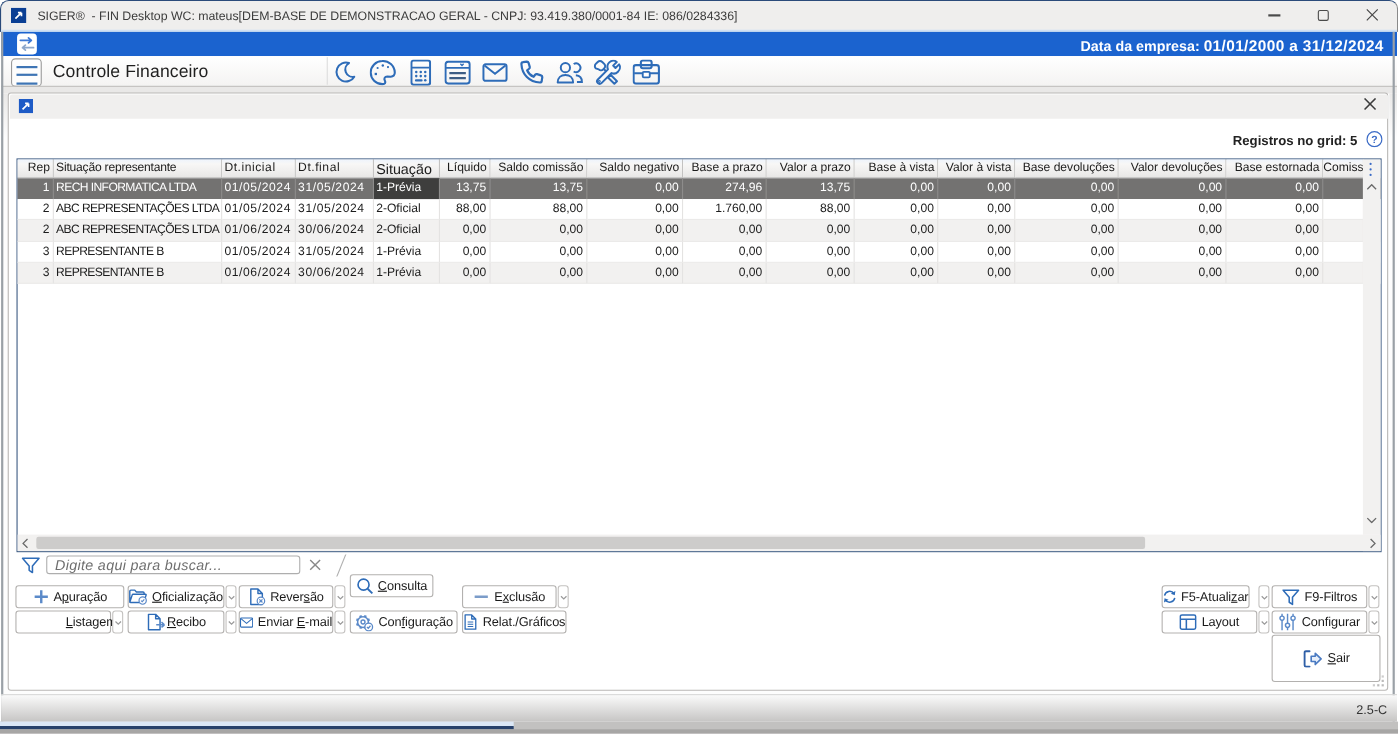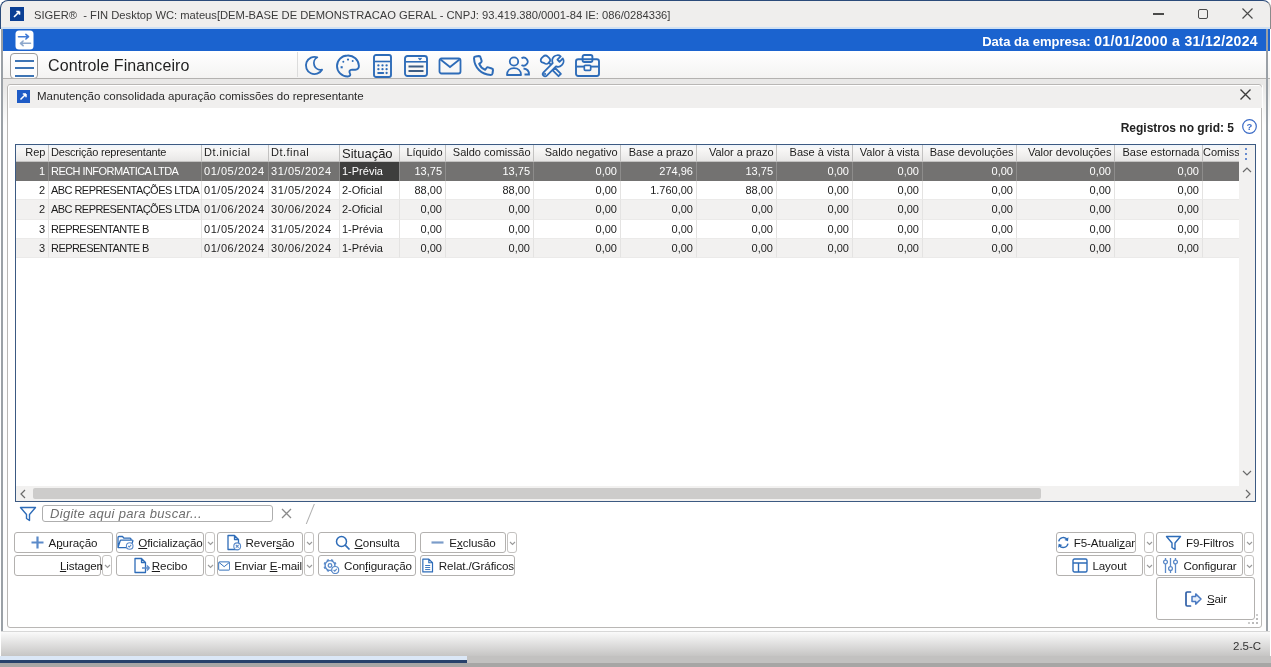--- a/index.html
+++ b/index.html
@@ -110,36 +110,35 @@
     <div class="abs" style="left:1px;top:29px;width:2px;height:627px;background:#9aa0a6;"></div>
     <div class="abs" style="left:1266px;top:29px;width:2px;height:627px;background:#9aa0a6;"></div>
 
   <div class="abs" id="inner" style="left:7px;top:84px;width:1255px;height:544px;background:#fff;border:1px solid #b9b7b5;border-radius:3px;">
 
     <div class="abs" style="left:1px;top:1px;width:1253px;height:22px;background:#f0efee;border-radius:2px 2px 0 0;"></div>
     <svg class="abs" style="left:9px;top:5px;" width="13" height="13" viewBox="0 0 13 13">
       <rect width="13" height="13" fill="#1e5bc6"></rect>
       <path d="M3.5 9.5 L9 4 M9 4 L5.8 4 M9 4 L9 7.2" stroke="#fff" stroke-width="1.5" fill="none"></path>
     </svg>
-    <div class="abs" style="left:29px;top:5px;font-size:11.5px;color:#2a2a2a;">Manutenção consolidada apuração comissões do representante</div>
     <svg class="abs" style="left:1232px;top:4px;" width="11" height="11" viewBox="0 0 11 11">
       <path d="M0.5 0.5 L10.5 10.5 M10.5 0.5 L0.5 10.5" stroke="#3c3c3c" stroke-width="1.4"></path>
     </svg>
 
     <div class="abs" style="left:0;top:36px;width:1226px;text-align:right;font-size:12px;font-weight:bold;color:#222;">Registros no grid: 5</div>
     <svg class="abs" style="left:1234px;top:34px;" width="15" height="15" viewBox="0 0 15 15">
       <circle cx="7.5" cy="7.5" r="6.8" fill="none" stroke="#3b6bc6" stroke-width="1.2"></circle>
       <text x="7.5" y="11" text-anchor="middle" font-size="9.5" font-weight="bold" fill="#3b6bc6" font-family="Liberation Sans">?</text>
     </svg>
 
     <div class="abs" id="grid" style="left:7px;top:59px;width:1241px;height:358px;border:1px solid #3c5a82;background:#fff;">
       <div id="gridtable">
           <div style="display:flex;height:17px;">
             <div style="width:33px;flex:none;background:linear-gradient(#eef4fc 0%,#f8f7f6 25%,#f1f0ef 60%,#e8e7e6 100%);border-right:1px solid #c3c2c1;border-bottom:1px solid #c3c2c1;font-size:11px;letter-spacing:0px;color:#1c1c1c;text-align:right;padding:1px 2.5px 0 0;overflow:hidden;white-space:nowrap;">Rep</div>
-            <div style="width:153px;flex:none;background:linear-gradient(#eef4fc 0%,#f8f7f6 25%,#f1f0ef 60%,#e8e7e6 100%);border-right:1px solid #c3c2c1;border-bottom:1px solid #c3c2c1;font-size:11px;letter-spacing:-0.2px;color:#1c1c1c;text-align:left;padding:1px 0 0 2px;overflow:hidden;white-space:nowrap;">Descrição representante</div>
+            <div style="width:153px;flex:none;background:linear-gradient(#eef4fc 0%,#f8f7f6 25%,#f1f0ef 60%,#e8e7e6 100%);border-right:1px solid #c3c2c1;border-bottom:1px solid #c3c2c1;font-size:11px;letter-spacing:-0.2px;color:#1c1c1c;text-align:left;padding:1px 0 0 2px;overflow:hidden;white-space:nowrap;">Situação representante</div>
             <div style="width:67px;flex:none;background:linear-gradient(#eef4fc 0%,#f8f7f6 25%,#f1f0ef 60%,#e8e7e6 100%);border-right:1px solid #c3c2c1;border-bottom:1px solid #c3c2c1;font-size:11px;letter-spacing:0.5px;color:#1c1c1c;text-align:left;padding:1px 0 0 2px;overflow:hidden;white-space:nowrap;">Dt.inicial</div>
             <div style="width:71px;flex:none;background:linear-gradient(#eef4fc 0%,#f8f7f6 25%,#f1f0ef 60%,#e8e7e6 100%);border-right:1px solid #c3c2c1;border-bottom:1px solid #c3c2c1;font-size:11px;letter-spacing:0.5px;color:#1c1c1c;text-align:left;padding:1px 0 0 2px;overflow:hidden;white-space:nowrap;">Dt.final</div>
             <div style="width:60px;flex:none;background:linear-gradient(#eef4fc 0%,#f8f7f6 25%,#f1f0ef 60%,#e8e7e6 100%);border-right:1px solid #c3c2c1;border-bottom:1px solid #c3c2c1;font-size:13px;letter-spacing:0px;color:#1c1c1c;text-align:left;padding:1px 0 0 2px;overflow:hidden;white-space:nowrap;">Situação</div>
             <div style="width:46px;flex:none;background:linear-gradient(#eef4fc 0%,#f8f7f6 25%,#f1f0ef 60%,#e8e7e6 100%);border-right:1px solid #c3c2c1;border-bottom:1px solid #c3c2c1;font-size:11px;letter-spacing:0px;color:#1c1c1c;text-align:right;padding:1px 2.5px 0 0;overflow:hidden;white-space:nowrap;">Líquido</div>
             <div style="width:88px;flex:none;background:linear-gradient(#eef4fc 0%,#f8f7f6 25%,#f1f0ef 60%,#e8e7e6 100%);border-right:1px solid #c3c2c1;border-bottom:1px solid #c3c2c1;font-size:11px;letter-spacing:0px;color:#1c1c1c;text-align:right;padding:1px 2.5px 0 0;overflow:hidden;white-space:nowrap;">Saldo comissão</div>
             <div style="width:87px;flex:none;background:linear-gradient(#eef4fc 0%,#f8f7f6 25%,#f1f0ef 60%,#e8e7e6 100%);border-right:1px solid #c3c2c1;border-bottom:1px solid #c3c2c1;font-size:11px;letter-spacing:0px;color:#1c1c1c;text-align:right;padding:1px 2.5px 0 0;overflow:hidden;white-space:nowrap;">Saldo negativo</div>
             <div style="width:76px;flex:none;background:linear-gradient(#eef4fc 0%,#f8f7f6 25%,#f1f0ef 60%,#e8e7e6 100%);border-right:1px solid #c3c2c1;border-bottom:1px solid #c3c2c1;font-size:11px;letter-spacing:0px;color:#1c1c1c;text-align:right;padding:1px 2.5px 0 0;overflow:hidden;white-space:nowrap;">Base a prazo</div>
             <div style="width:80px;flex:none;background:linear-gradient(#eef4fc 0%,#f8f7f6 25%,#f1f0ef 60%,#e8e7e6 100%);border-right:1px solid #c3c2c1;border-bottom:1px solid #c3c2c1;font-size:11px;letter-spacing:0px;color:#1c1c1c;text-align:right;padding:1px 2.5px 0 0;overflow:hidden;white-space:nowrap;">Valor a prazo</div>
             <div style="width:76px;flex:none;background:linear-gradient(#eef4fc 0%,#f8f7f6 25%,#f1f0ef 60%,#e8e7e6 100%);border-right:1px solid #c3c2c1;border-bottom:1px solid #c3c2c1;font-size:11px;letter-spacing:0px;color:#1c1c1c;text-align:right;padding:1px 2.5px 0 0;overflow:hidden;white-space:nowrap;">Base à vista</div>
             <div style="width:70px;flex:none;background:linear-gradient(#eef4fc 0%,#f8f7f6 25%,#f1f0ef 60%,#e8e7e6 100%);border-right:1px solid #c3c2c1;border-bottom:1px solid #c3c2c1;font-size:11px;letter-spacing:0px;color:#1c1c1c;text-align:right;padding:1px 2.5px 0 0;overflow:hidden;white-space:nowrap;">Valor à vista</div>
@@ -301,21 +300,21 @@
             <circle cx="11.2" cy="12.3" r="3.4" fill="#fff" stroke="#5b8ac9" stroke-width="1.1"></circle>
             <path d="M9.8 10.9 L12.6 13.7 M12.6 10.9 L9.8 13.7" stroke="#5b8ac9" stroke-width="1.1"></path>
           </svg>
           <span style="margin-left:4px;">Rever<span style="text-decoration:underline;">s</span>ão</span>
         </div>
         <div class="abs" style="left:296px;top:447px;width:10px;height:21px;background:#fff;border:1px solid #c4c2c0;border-radius:3px;">
           <svg style="position:absolute;left:1px;top:8px;" width="7" height="5" viewBox="0 0 7 5">
             <path d="M1 1 L3.5 3.5 L6 1" stroke="#9a9a9a" stroke-width="1.1" fill="none"></path>
           </svg>
         </div>
-        <div class="abs" style="left:310px;top:447px;width:98px;height:21px;background:#fff;border:1px solid #b3b1af;border-radius:3px;display:flex;align-items:center;justify-content:center;font-size:11.6px;letter-spacing:-0.1px;color:#1a1a1a;white-space:nowrap;">
+        <div class="abs" style="left:310px;top:437px;width:76px;height:21px;background:#fff;border:1px solid #b3b1af;border-radius:3px;display:flex;align-items:center;justify-content:center;font-size:11.6px;letter-spacing:-0.1px;color:#1a1a1a;white-space:nowrap;">
           <svg width="16" height="16" viewBox="0 0 16 16">
             <circle cx="6.5" cy="6.5" r="5" fill="none" stroke="#2e6cb8" stroke-width="1.5"></circle>
             <path d="M10.2 10.2 L14.5 14.5" stroke="#2e6cb8" stroke-width="1.7"></path>
           </svg>
           <span style="margin-left:4px;"><span style="text-decoration:underline;">C</span>onsulta</span>
         </div>
         <div class="abs" style="left:412px;top:447px;width:86px;height:21px;background:#fff;border:1px solid #b3b1af;border-radius:3px;display:flex;align-items:center;justify-content:center;font-size:11.6px;letter-spacing:-0.1px;color:#1a1a1a;white-space:nowrap;">
           <svg width="15" height="15" viewBox="0 0 15 15">
             <path d="M1.5 7.5 H13.5" stroke="#7b9cc9" stroke-width="2.2"></path>
           </svg>

